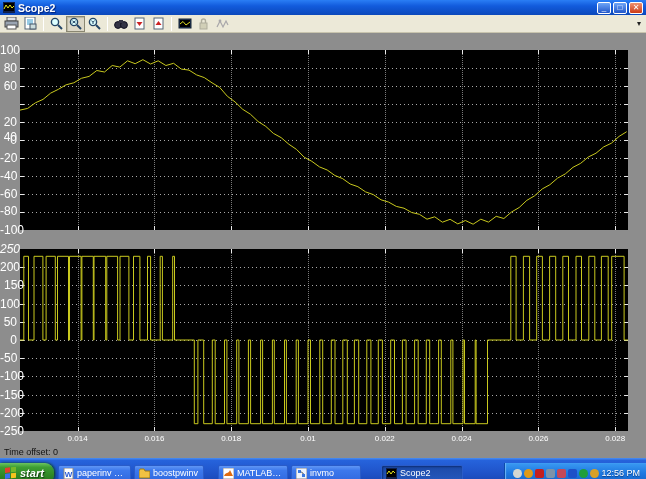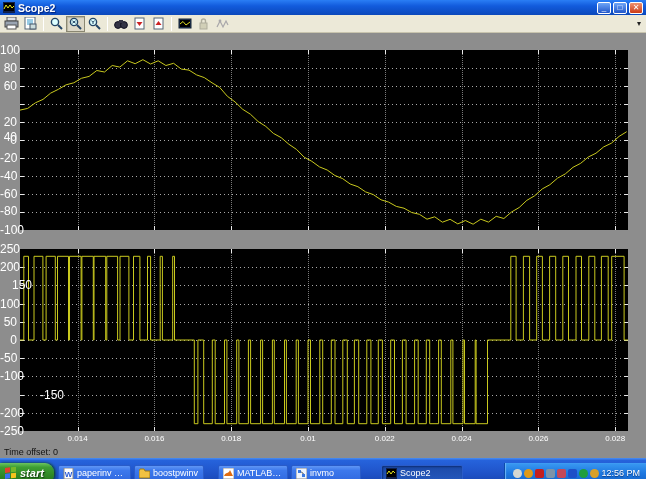--- a/index.html
+++ b/index.html
@@ -280,29 +280,29 @@
       <span class="tick-y" style="left: 0px; width: 17px; top: 35px;">80</span>
       <span class="tick-y" style="left: 0px; width: 17px; top: 53px;">60</span>
       <span class="tick-y" style="left: 0px; width: 17px; top: 63px; margin-top: 41px;">40</span>
       <span class="tick-y" style="left: 0px; width: 17px; top: 89px;">20</span>
       <span class="tick-y" style="left: 0px; width: 17px; top: 107px;">0</span>
       <span class="tick-y" style="left: 0px; width: 17px; top: 125px;">-20</span>
       <span class="tick-y" style="left: 0px; width: 17px; top: 143px;">-40</span>
       <span class="tick-y" style="left: 0px; width: 17px; top: 161px;">-60</span>
       <span class="tick-y" style="left: 0px; width: 17px; top: 178px;">-80</span>
       <span class="tick-y" style="left: 0px; width: 17px; top: 197px;">-100</span>
-      <span class="tick-y" style="left: 0px; width: 17px; top: 216px;">250</span>
+      <span class="tick-y" style="left: 0px; width: 17px; top: 216px; font-style: italic;">250</span>
       <span class="tick-y" style="left: 0px; width: 17px; top: 234.2px;">200</span>
-      <span class="tick-y" style="left: 12px; width: 17px; top: 252.4px;">150</span>
+      <span class="tick-y" style="left: 4px; width: 17px; top: 252.4px;">150</span>
       <span class="tick-y" style="left: 0px; width: 17px; top: 270.6px;">100</span>
       <span class="tick-y" style="left: 0px; width: 17px; top: 288.8px;">50</span>
       <span class="tick-y" style="left: 0px; width: 17px; top: 307px;">0</span>
       <span class="tick-y" style="left: 0px; width: 17px; top: 325.2px;">-50</span>
       <span class="tick-y" style="left: 0px; width: 17px; top: 343.4px;">-100</span>
-      <span class="tick-y" style="left: 0px; width: 17px; top: 361.6px; padding-left: 40px;">-150</span>
+      <span class="tick-y" style="left: 0px; width: 17px; top: 361.6px;">-150</span>
       <span class="tick-y" style="left: 0px; width: 17px; top: 379.8px;">-200</span>
       <span class="tick-y" style="left: 0px; width: 17px; top: 398px;">-250</span>
       <span class="tick-x" style="left: 77.6012px; top: 401px;">0.014</span>
       <span class="tick-x" style="left: 154.403px; top: 401px;">0.016</span>
       <span class="tick-x" style="left: 231.204px; top: 401px;">0.018</span>
       <span class="tick-x" style="left: 308.006px; top: 401px;">0.01</span>
       <span class="tick-x" style="left: 384.808px; top: 401px;">0.022</span>
       <span class="tick-x" style="left: 461.609px; top: 401px;">0.024</span>
       <span class="tick-x" style="left: 538.411px; top: 401px;">0.026</span>
       <span class="tick-x" style="left: 615.213px; top: 401px;">0.028</span>

